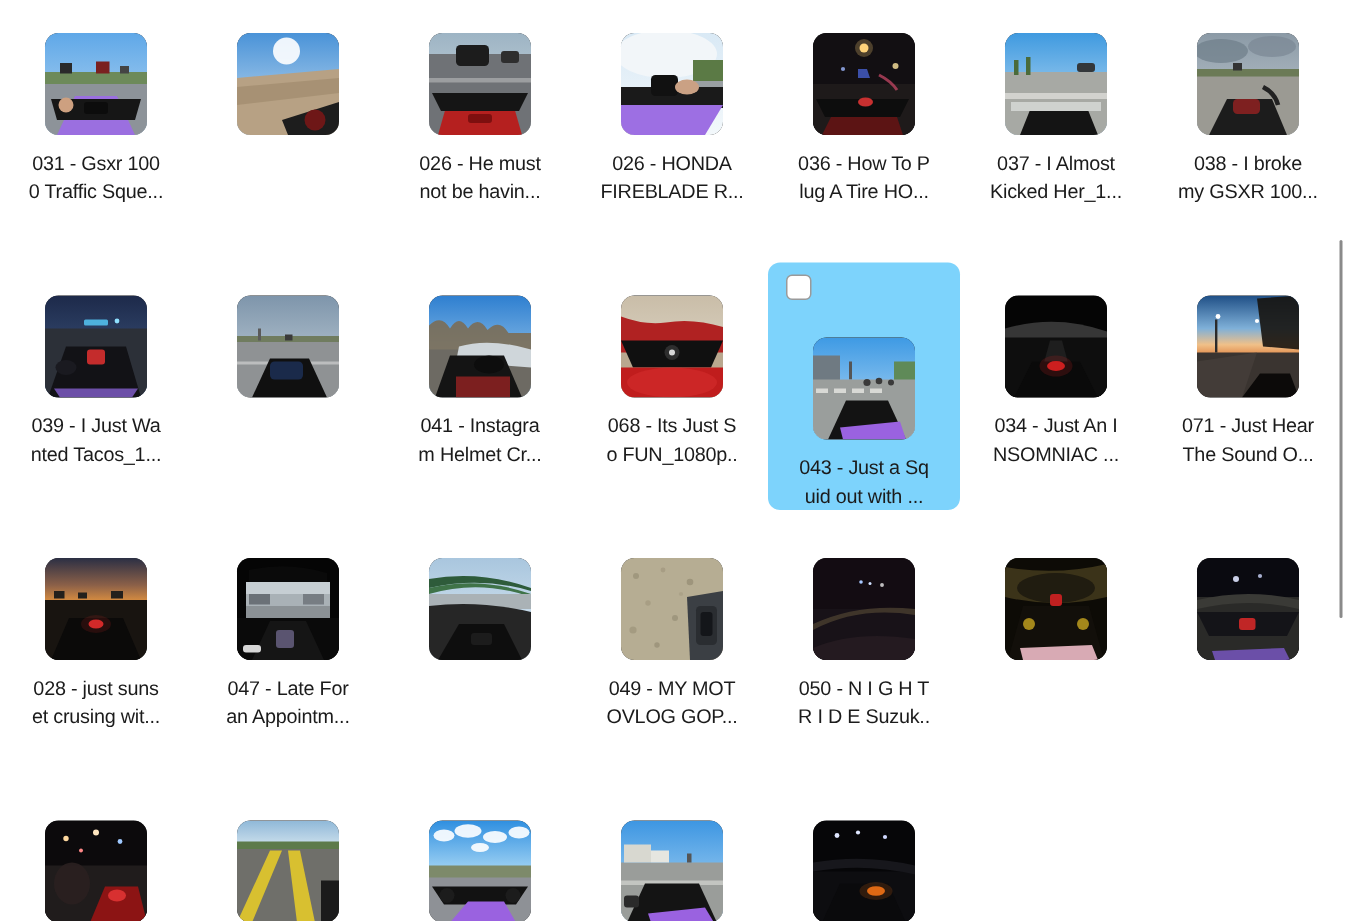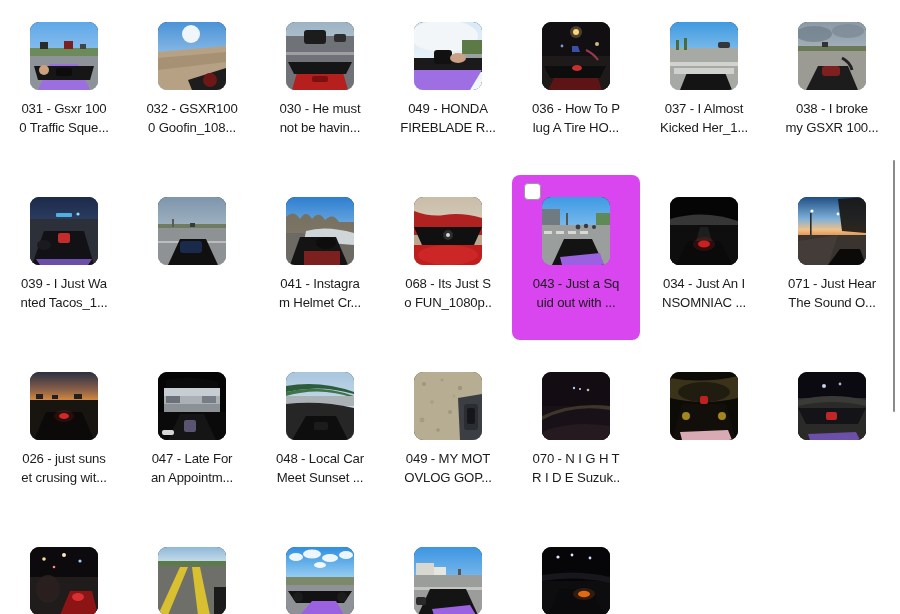--- a/index.html
+++ b/index.html
@@ -31,21 +31,22 @@
     height: 165px;
     display: flex;
     flex-direction: column;
     align-items: center;
     padding-top: 22px;
     border-radius: 8px;
     position: relative;
     background: transparent;
   }
   .tile.hovered {
-    background: #d946ef;
+    background: #7dd3fc;
+    justify-content: flex-end;
   }
   .tile-checkbox {
     position: absolute;
     top: 8px;
     left: 12px;
     width: 17px;
     height: 17px;
     border: 1.4px solid #9a9a9a;
     border-radius: 4px;
     background: #ffffff;
@@ -130,43 +131,41 @@
               </linearGradient>
             </defs>
             <rect width="68" height="68" fill="url(#b1)"></rect>
             <circle cx="33" cy="12" r="9" fill="#ffffff" opacity="0.9"></circle>
             <path d="M0 30 L68 24 L68 68 L0 68Z" fill="#b7a184"></path>
             <path d="M0 36 L68 30 L68 40 L0 48Z" fill="#9c8769" opacity="0.6"></path>
             <path d="M30 58 L68 46 L68 68 L34 68Z" fill="#1d1d1d"></path>
             <circle cx="52" cy="58" r="7" fill="#6e1717"></circle>
           </svg>
         </div>
-        <div class="label">032 - GSXR100
-0 Goofin_108...</div>
       </div>
       <div class="tile">
         <div class="thumb">
           <svg viewBox="0 0 68 68" xmlns="http://www.w3.org/2000/svg">
             <defs>
               <linearGradient id="c2" x1="0" y1="0" x2="0" y2="1">
                 <stop offset="0" stop-color="#9db4c4"></stop>
                 <stop offset="1" stop-color="#d6dde2"></stop>
               </linearGradient>
             </defs>
             <rect width="68" height="68" fill="url(#c2)"></rect>
             <rect y="14" width="68" height="54" fill="#6f7276"></rect>
             <rect x="18" y="8" width="22" height="14" rx="3" fill="#1c1c1c"></rect>
             <rect x="48" y="12" width="12" height="8" rx="2" fill="#2e2e2e"></rect>
             <path d="M0 30 L68 30 L68 33 L0 33Z" fill="#c9c9c9" opacity="0.5"></path>
             <path d="M6 68 L14 40 L54 40 L62 68Z" fill="#b5201f"></path>
             <path d="M2 40 L66 40 L60 52 L8 52Z" fill="#151515"></path>
             <rect x="26" y="54" width="16" height="6" rx="2" fill="#7e0f0f"></rect>
           </svg>
         </div>
-        <div class="label">030 - He must
+        <div class="label">026 - He must
 not be havin...</div>
       </div>
       <div class="tile">
         <div class="thumb">
           <svg viewBox="0 0 68 68" xmlns="http://www.w3.org/2000/svg">
             <defs>
               <linearGradient id="e4" x1="0" y1="0" x2="0" y2="1">
                 <stop offset="0" stop-color="#d9e9f5"></stop>
                 <stop offset="1" stop-color="#f3f8fb"></stop>
               </linearGradient>
@@ -174,21 +173,21 @@
             <rect width="68" height="68" fill="url(#e4)"></rect>
             <ellipse cx="30" cy="14" rx="34" ry="16" fill="#f2f6f9"></ellipse>
             <rect x="48" y="18" width="20" height="16" fill="#5b7a45"></rect>
             <rect x="46" y="32" width="22" height="10" fill="#9aa0a3"></rect>
             <path d="M0 36 L68 36 L68 50 L0 50Z" fill="#1a1a1a"></path>
             <rect x="20" y="28" width="18" height="14" rx="3" fill="#111"></rect>
             <ellipse cx="44" cy="36" rx="8" ry="5" fill="#caa184"></ellipse>
             <path d="M0 48 L68 48 L56 68 L0 68Z" fill="#9d6fe3"></path>
           </svg>
         </div>
-        <div class="label">049 - HONDA
+        <div class="label">026 - HONDA
 FIREBLADE R...</div>
       </div>
       <div class="tile">
         <div class="thumb">
           <svg viewBox="0 0 68 68" xmlns="http://www.w3.org/2000/svg">
             <rect width="68" height="68" fill="#120f12"></rect>
             <rect y="34" width="68" height="34" fill="#1e1a1a"></rect>
             <circle cx="34" cy="10" r="3" fill="#ffd37a"></circle>
             <circle cx="34" cy="10" r="6" fill="#ffd37a" opacity="0.25"></circle>
             <circle cx="55" cy="22" r="2" fill="#ffe6a0" opacity="0.8"></circle>
@@ -416,21 +415,21 @@
             <rect width="68" height="30" fill="url(#o15)"></rect>
             <rect y="28" width="68" height="40" fill="#181410"></rect>
             <rect x="6" y="22" width="7" height="5" fill="#23201c"></rect>
             <rect x="22" y="23" width="6" height="4" fill="#23201c"></rect>
             <rect x="44" y="22" width="8" height="5" fill="#23201c"></rect>
             <path d="M4 68 L16 40 L52 40 L64 68Z" fill="#0b0a09"></path>
             <ellipse cx="34" cy="44" rx="5" ry="3" fill="#d22a2a"></ellipse>
             <ellipse cx="34" cy="44" rx="10" ry="6" fill="#d22a2a" opacity="0.15"></ellipse>
           </svg>
         </div>
-        <div class="label">026 - just suns
+        <div class="label">028 - just suns
 et crusing wit...</div>
       </div>
       <div class="tile">
         <div class="thumb">
           <svg viewBox="0 0 68 68" xmlns="http://www.w3.org/2000/svg">
             <rect width="68" height="68" fill="#050505"></rect>
             <path d="M8 8 q26 -6 52 2 L60 24 L8 22Z" fill="#0a0a0a"></path>
             <rect x="6" y="16" width="56" height="22" fill="#a9b1b6"></rect>
             <rect x="6" y="16" width="56" height="8" fill="#c6ced3"></rect>
             <rect x="8" y="24" width="14" height="7" fill="#6b7177"></rect>
@@ -456,22 +455,20 @@
             </defs>
             <rect width="68" height="68" fill="url(#p17)"></rect>
             <path d="M0 14 q34 -6 68 6 L68 22 q-34 -10 -68 -2Z" fill="#2e5b3a"></path>
             <path d="M0 20 q34 -8 68 4 L68 26 q-34 -12 -68 -2Z" fill="#3f7348"></path>
             <rect y="24" width="68" height="10" fill="#aab2b6"></rect>
             <path d="M0 32 q34 -4 68 4 L68 68 L0 68Z" fill="#262626"></path>
             <path d="M6 68 L20 44 L50 44 L62 68Z" fill="#0e0e0e"></path>
             <rect x="28" y="50" width="14" height="8" rx="2" fill="#1c1c1c"></rect>
           </svg>
         </div>
-        <div class="label">048 - Local Car
-Meet Sunset ...</div>
       </div>
       <div class="tile">
         <div class="thumb">
           <svg viewBox="0 0 68 68" xmlns="http://www.w3.org/2000/svg">
             <rect width="68" height="68" fill="#b6ad93"></rect>
             <g opacity="0.55">
               <circle cx="10" cy="12" r="2" fill="#8f876e"></circle>
               <circle cx="28" cy="8" r="1.6" fill="#9b9178"></circle>
               <circle cx="46" cy="16" r="2.2" fill="#8a826a"></circle>
               <circle cx="18" cy="30" r="1.8" fill="#9d9379"></circle>
@@ -495,21 +492,21 @@
           <svg viewBox="0 0 68 68" xmlns="http://www.w3.org/2000/svg">
             <rect width="68" height="68" fill="#130c12"></rect>
             <rect y="34" width="68" height="34" fill="#181218"></rect>
             <path d="M0 44 q30 -14 68 -10 L68 38 q-38 -6 -68 10Z" fill="#4a3e30" opacity="0.8"></path>
             <circle cx="32" cy="16" r="1.2" fill="#a8c8ff"></circle>
             <circle cx="38" cy="17" r="1" fill="#cfe0ff"></circle>
             <circle cx="46" cy="18" r="1.3" fill="#eaeaea" opacity="0.8"></circle>
             <path d="M0 60 q28 -12 68 -6 L68 68 L0 68Z" fill="#241a20"></path>
           </svg>
         </div>
-        <div class="label">070 - N I G H T
+        <div class="label">050 - N I G H T
 R I D E Suzuk..</div>
       </div>
       <div class="tile">
         <div class="thumb">
           <svg viewBox="0 0 68 68" xmlns="http://www.w3.org/2000/svg">
             <rect width="68" height="68" fill="#0d0b06"></rect>
             <path d="M0 6 q34 6 68 -2 L68 26 q-34 8 -68 0Z" fill="#3b3319"></path>
             <ellipse cx="34" cy="20" rx="26" ry="10" fill="#201c10"></ellipse>
             <rect x="30" y="24" width="8" height="8" rx="2" fill="#c02020"></rect>
             <path d="M2 68 L12 32 L56 32 L66 68Z" fill="#120f0a"></path>

